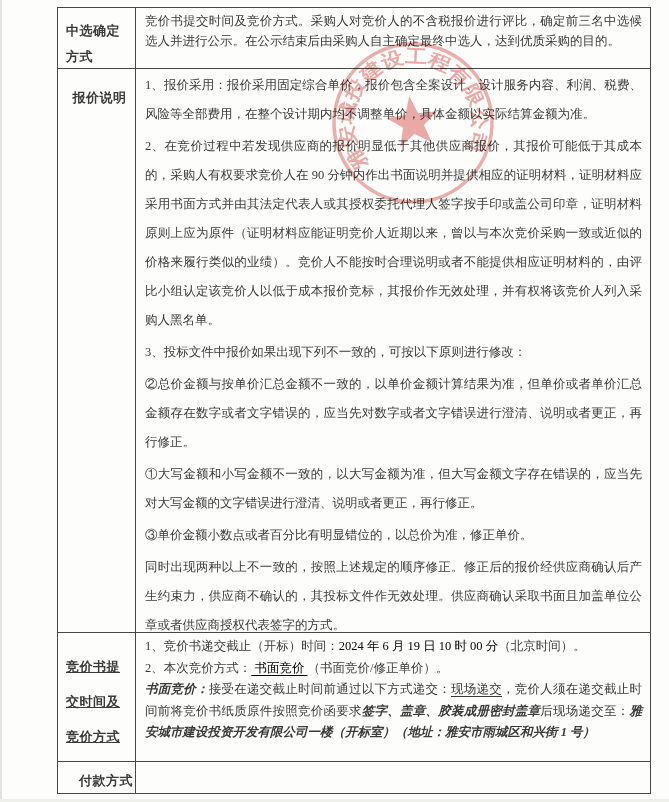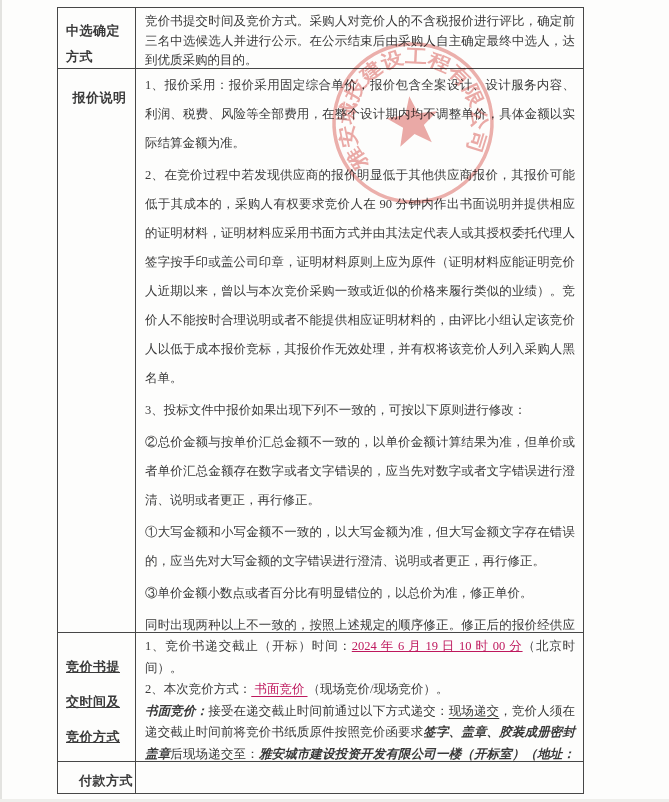--- a/index.html
+++ b/index.html
@@ -6,21 +6,21 @@
   html,body { width:669px; height:802px; }
   body {
     background:#fbfbf9;
     font-family:"Liberation Serif","DejaVu Serif",serif;
     color:#3a3a3a;
     position:relative;
     overflow:hidden;
   }
   .page { position:absolute; inset:0; background:#fdfdfc; }
   .doc-table {
-    position:absolute; left:57px; top:7px; width:527px;
+    position:absolute; left:57px; top:7px; width:594px;
     border:1px solid #474747;
     background:transparent;
   }
   .t-row { display:flex; border-bottom:1px solid #474747; }
   .t-row:last-child { border-bottom:none;text-align:right; }
   .label-cell {
     width:78px; flex:0 0 78px;
     border-right:1px solid #474747;
     font-weight:bold; font-size:13px;
     padding:10px 2px 0 8px;
@@ -41,21 +41,21 @@
   .row-cbsj { height:129px; }
   .row-cbsj .label-cell { padding-top:16px; line-height:35px;text-decoration:underline; }
   .row-cbsj .content-cell { padding-top:3px; }
   .row-cbsj .content-cell p { line-height:21.5px; text-align:justify; }
   
   .row-fkfs { height:31px; }
   .row-fkfs .label-cell { padding-top:6px; }
   .row-fkfs .content-cell { padding-top:6px; }
   .seg-b { font-weight:bold;font-style:italic; }
   .seg-u { text-decoration:underline; text-underline-offset:3px; }
-  .seg-gray { color:#be185d;text-decoration:underline; }
+  .seg-gray { color:#000000; }
   
   .seal {
     position:absolute; left:322px; top:32px; width:182px; height:182px;
     transform:rotate(-8deg);
     pointer-events:none;
     mix-blend-mode:multiply;
     opacity:.62;
   }
   .seal text { font-family:"Liberation Serif","DejaVu Serif",serif; font-weight:bold; }
   
@@ -88,21 +88,21 @@
         <p>①大写金额和小写金额不一致的，以大写金额为准，但大写金额文字存在错误的，应当先对大写金额的文字错误进行澄清、说明或者更正，再行修正。</p>
         <p>③单价金额小数点或者百分比有明显错位的，以总价为准，修正单价。</p>
         <p>同时出现两种以上不一致的，按照上述规定的顺序修正。修正后的报价经供应商确认后产生约束力，供应商不确认的，其投标文件作无效处理。供应商确认采取书面且加盖单位公章或者供应商授权代表签字的方式。</p>
       </div>
     </div>
 
     <div class="t-row row-cbsj">
       <div class="label-cell">竞价书提交时间及竞价方式</div>
       <div class="content-cell">
         <p><span>1、竞价书递交截止（开标）时间：</span><span class="seg-gray">2024 年 6 月 19 日 10 时 00 分</span><span>（北京时间）。</span></p>
-        <p><span>2、本次竞价方式：</span><span class="seg-u seg-gray"> 书面竞价 </span><span>（现场竞价/现场竞价）。</span></p>
+        <p><span>2、本次竞价方式：</span><span class="seg-u seg-gray"> 书面竞价 </span><span>（书面竞价/修正单价）。</span></p>
         <p><span class="seg-b">书面竞价：</span><span>接受在递交截止时间前通过以下方式递交：</span><span class="seg-u">现场递交</span><span>，竞价人须在递交截止时间前将竞价书纸质原件按照竞价函要求</span><span class="seg-b">签字、盖章、胶装成册密封盖章</span><span>后现场递交至：</span><span class="seg-b">雅安城市建设投资开发有限公司一楼（开标室）（地址：雅安市雨城区和兴街 1 号）</span></p>
 
       </div>
     </div>
 
     <div class="t-row row-fkfs">
       <div class="label-cell">付款方式</div>
     </div>
 
   </div>

